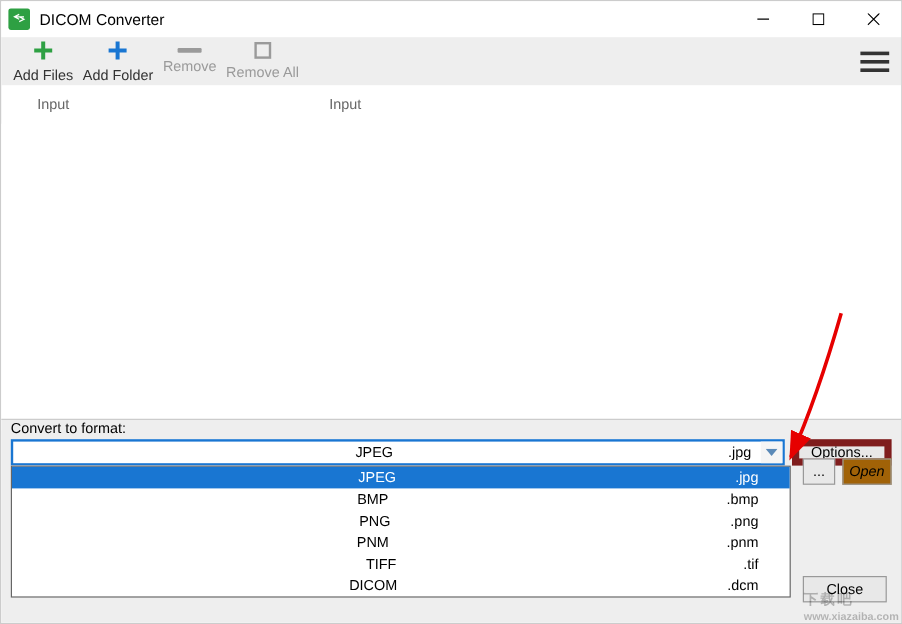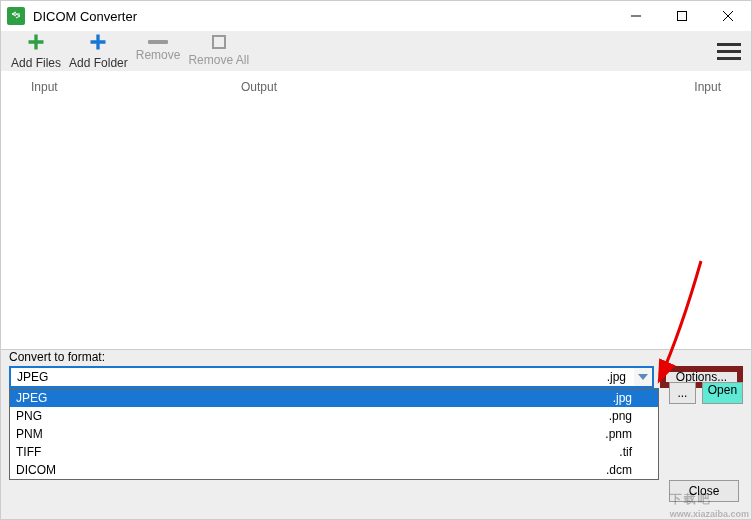--- a/index.html
+++ b/index.html
@@ -25,37 +25,37 @@
 .col-headers { height: 24px; display: flex; align-items: center; padding: 16px 30px; color: #666; font-size: 12px; }
 .col-input { width: 210px; }
 .col-output { flex: 1; }
 .col-state { width: 60px; text-align: right; }
 
 .file-area { flex: 1; background: #fff; height: 256px; }
 
 .bottom { position: absolute; left: 0; right: 0; bottom: 0; height: 170px; background: #eee; border-top: 1px solid #ccc; }
 .format-label { padding: 0 8px 2px 8px; }
 .format-row { display: flex; align-items: center; gap: 6px; padding: 0 8px; }
-.combo { position: relative; width: 650px; }
+.combo { position: relative; width: 650px; text-align: center; }
 .combo-field { height: 22px; border: 2px solid #1976d2; background: #fff; display: flex; align-items: center; padding: 0 6px; cursor: pointer; }
 .combo-text { flex: 1; }
 .combo-ext { color: #000; margin-right: 20px; }
 .combo-arrow { position: absolute; right: 2px; top: 2px; width: 18px; height: 18px; display: flex; align-items: center; justify-content: center; background: #f5f5f5; }
 .btn { height: 22px; min-width: 70px; padding: 0 10px; background: #e8e8e8; border: 6px solid #7f1d1d; cursor: pointer; display: flex; align-items: center; justify-content: center; }
 
 .dropdown { position: absolute; left: 0; top: 22px; width: 650px; background: #fff; border: 1px solid #666; z-index: 10; }
 .dd-item { height: 18px; display: flex; align-items: center; padding: 0 6px; cursor: pointer; }
 .dd-item.selected { background: #1976d2; color: #fff; }
 .dd-name { flex: 1; }
 .dd-ext { margin-right: 20px; }
 
 .below-rows { padding: 4px 8px; display: flex; flex-direction: column; gap: 6px; position: absolute; right: 0; top: 28px; width: 90px; }
 .row2 { display: flex; align-items: center; gap: 6px; justify-content: flex-end; }
 .btn-small { height: 22px; width: 30px; background: #e8e8e8; border: 1px solid #999; cursor: pointer; display: flex; align-items: center; justify-content: center; }
-.btn-open { height: 22px; width: 46px; background: #5eead4; border: 1px solid #999; cursor: pointer; display: flex; align-items: flex-start; justify-content: center; }
+.btn-open { height: 22px; width: 46px; background: #a16207; border: 1px solid #999; cursor: pointer; display: flex; align-items: center; justify-content: center; font-style: italic; }
 .btn-close { height: 22px; width: 70px; background: #e8e8e8; border: 1px solid #999; cursor: pointer; display: flex; align-items: center; justify-content: center; margin-top: 70px; }
 
 .arrow-annotation { position: absolute; pointer-events: none; z-index: 50; }
 
 .watermark { position: absolute; right: 2px; bottom: 0; font-size: 22px; color: rgba(0,0,0,0.25); font-weight: bold; letter-spacing: 2px; pointer-events: none; }
 .watermark small { display: block; font-size: 9px; letter-spacing: 0; }
 
 .minus-icon { width: 20px; height: 4px; background: #9a9a9a; border-radius: 1px; }
 .square-icon { width: 14px; height: 14px; border: 2px solid #9a9a9a; }
 </style>
@@ -112,21 +112,20 @@
   <div class="spacer"></div>
   <div class="hamburger">
     <div></div>
       <div></div>
       <div></div>
   </div>
 </div>
 
 <div class="col-headers">
   <div class="col-input">Input</div>
-  <div class="col-output">Output</div>
   <div class="col-state">Input</div>
 </div>
 
 <div class="file-area"></div>
 
 <div class="bottom">
   <div class="format-label">Convert to format:</div>
   <div class="format-row">
     <div class="combo">
       <div class="combo-field">
@@ -135,20 +134,24 @@
       </div>
       <div class="combo-arrow">
         <svg width="10" height="6" viewBox="0 0 10 6">
             <path d="M0 0l5 6 5-6" fill="#5b8ab8"></path>
           </svg>
       </div>
       <div class="dropdown" id="dropdown">
           <div class="dd-item selected">
             <span class="dd-name">JPEG</span>
             <span class="dd-ext">.jpg</span>
+          </div>
+          <div class="dd-item">
+            <span class="dd-name">BMP</span>
+            <span class="dd-ext">.bmp</span>
           </div>
           <div class="dd-item">
             <span class="dd-name">PNG</span>
             <span class="dd-ext">.png</span>
           </div>
           <div class="dd-item">
             <span class="dd-name">PNM</span>
             <span class="dd-ext">.pnm</span>
           </div>
           <div class="dd-item">

